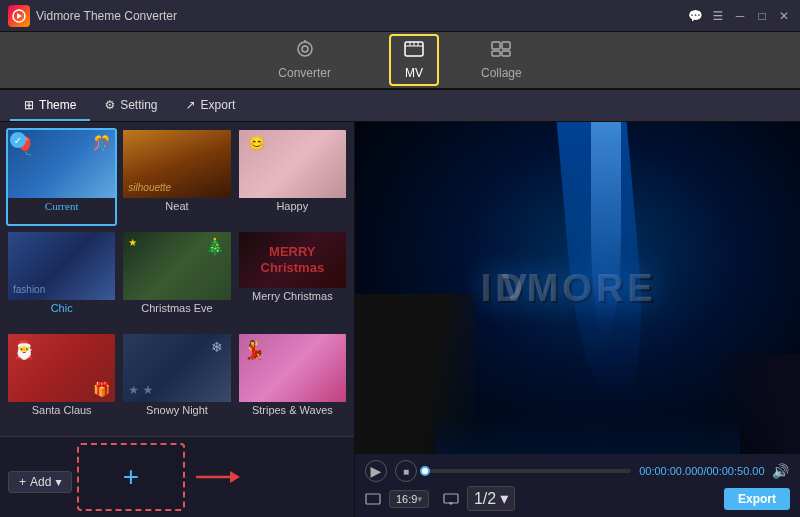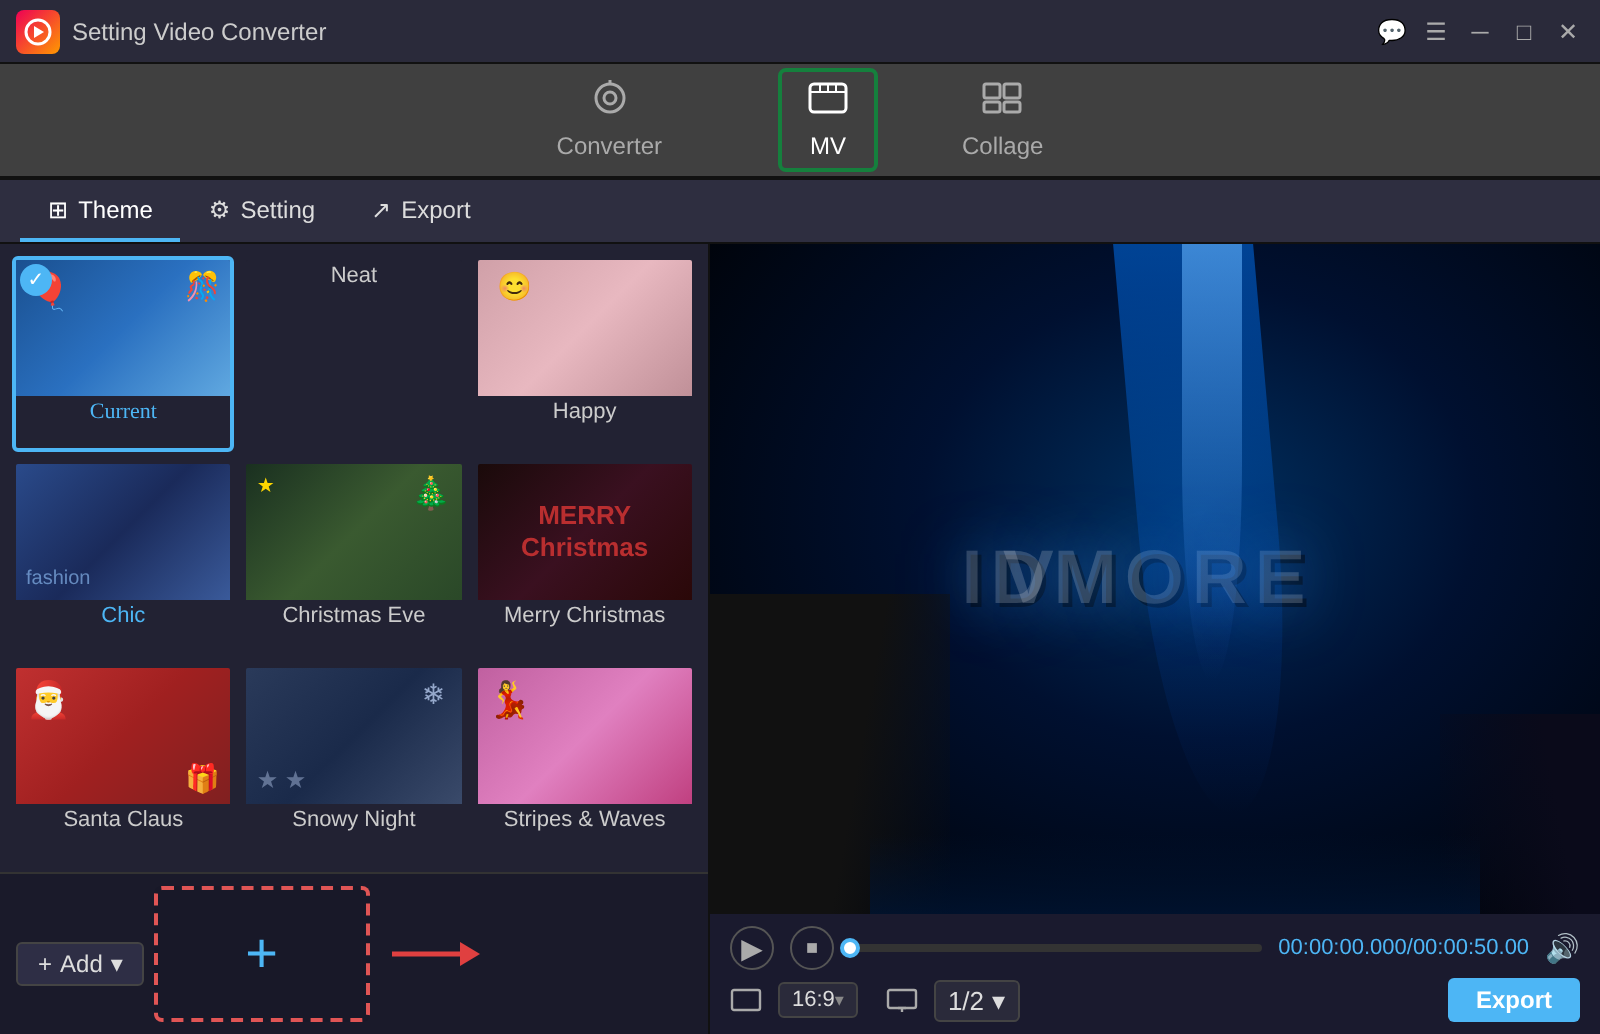--- a/index.html
+++ b/index.html
@@ -345,21 +345,21 @@
       font-size: 9px;
     }
     .res-select {
       display: flex;
       align-items: center;
       gap: 4px;
       background: #2a2a3a;
       border: 1px solid #444;
       border-radius: 3px;
       padding: 2px 6px;
-      font-size: 13px;
+      font-size: 16px;
       color: #ddd;
       cursor: pointer;
     }
     .export-btn {
       margin-left: auto;
       background: #4db6f5;
       color: #fff;
       border: none;
       border-radius: 3px;
       padding: 4px 14px;
@@ -374,42 +374,42 @@
 </head>
 <body>
 
 <div class="title-bar">
   <div class="title-bar-logo">
     <svg width="14" height="14" viewBox="0 0 14 14">
         <circle cx="7" cy="7" r="6" fill="none" stroke="white" stroke-width="1.5"></circle>
         <polygon points="5,4 10,7 5,10" fill="white"></polygon>
       </svg>
   </div>
-  <span class="title-bar-text">Setting Video Converter</span>
+  <span class="title-bar-text">Vidmore Theme Converter</span>
   <div class="title-bar-controls">
     <div class="title-bar-btn">💬</div>
     <div class="title-bar-btn">☰</div>
     <div class="title-bar-btn">─</div>
     <div class="title-bar-btn">□</div>
     <div class="title-bar-btn close">✕</div>
   </div>
 </div>
 
 <div class="nav-tabs">
   <div class="nav-tab">
     <span class="nav-tab-icon">
       <svg width="22" height="18" viewBox="0 0 22 18">
           <circle cx="11" cy="9" r="7" fill="none" stroke="#aaa" stroke-width="1.5"></circle>
           <circle cx="11" cy="9" r="3" fill="none" stroke="#aaa" stroke-width="1.5"></circle>
           <line x1="11" y1="2" x2="11" y2="0" stroke="#aaa" stroke-width="1.5"></line>
         </svg>
     </span>
     <span>Converter</span>
   </div>
-  <div class="nav-tab active" style="border:2px solid #15803d;margin-left:16px;">
+  <div class="nav-tab active" style="border:2px solid #fde047;margin-left:16px;">
     <span class="nav-tab-icon">
       <svg width="22" height="18" viewBox="0 0 22 18">
           <rect x="2" y="2" width="18" height="14" rx="2" fill="none" stroke="white" stroke-width="1.5"></rect>
           <line x1="2" y1="6" x2="20" y2="6" stroke="white" stroke-width="1"></line>
           <line x1="7" y1="2" x2="7" y2="6" stroke="white" stroke-width="1"></line>
           <line x1="11" y1="2" x2="11" y2="6" stroke="white" stroke-width="1"></line>
           <line x1="15" y1="2" x2="15" y2="6" stroke="white" stroke-width="1"></line>
         </svg>
     </span>
     <span style="color:white">MV</span>
@@ -451,20 +451,23 @@
         <div class="theme-thumb t-current" style="height:68px;position:relative;">
           <div style="position:absolute;top:0;left:0;width:100%;height:100%;background:linear-gradient(135deg,#1a5090,#2a70c0,#60a8e0);"></div>
           <div style="position:absolute;top:5px;left:5px;font-size:18px;">🎈</div>
           <div style="position:absolute;top:5px;right:5px;font-size:14px;">🎊</div>
         </div>
         <div class="theme-check">✓</div>
         <div class="theme-label" style="color:#4db6f5;font-family:Liberation Serif, serif;">Current</div>
       </div>
 
       <div class="theme-item">
+        <div class="theme-thumb" style="height:68px;background:linear-gradient(160deg,#c07820,#7a3a08,#3a1808);position:relative;">
+          <div style="position:absolute;bottom:5px;left:5px;color:rgba(255,200,100,0.7);font-size:10px;font-style:italic;">silhouette</div>
+        </div>
         <div class="theme-label">Neat</div>
       </div>
 
       <div class="theme-item">
         <div class="theme-thumb" style="height:68px;background:linear-gradient(135deg,#d0a0a8,#e8b8c0,#c09098);position:relative;">
           <div style="position:absolute;top:5px;left:10px;font-size:14px;">😊</div>
         </div>
         <div class="theme-label">Happy</div>
       </div>
 
@@ -477,21 +480,21 @@
 
       <div class="theme-item">
         <div class="theme-thumb" style="height:68px;background:linear-gradient(135deg,#1a3020,#3a5a30,#2a4828);position:relative;">
           <div style="position:absolute;top:5px;right:5px;font-size:16px;">🎄</div>
           <div style="position:absolute;top:5px;left:5px;font-size:10px;color:gold;">★</div>
         </div>
         <div class="theme-label">Christmas Eve</div>
       </div>
 
       <div class="theme-item">
-        <div class="theme-thumb" style="height:68px;background:linear-gradient(135deg,#1a0a0a,#3a1020,#2a0808);position:relative;display:flex;align-items:center;justify-content:center;">
+        <div class="theme-thumb" style="height:56px;background:linear-gradient(135deg,#1a0a0a,#3a1020,#2a0808);position:relative;display:flex;align-items:center;justify-content:center;">
           <div style="color:rgba(200,50,50,0.9);font-size:13px;font-weight:bold;text-align:center;line-height:1.2;">MERRY<br>Christmas</div>
         </div>
         <div class="theme-label">Merry Christmas</div>
       </div>
 
       <div class="theme-item">
         <div class="theme-thumb" style="height:68px;background:linear-gradient(135deg,#c03030,#a02020,#802020);position:relative;">
           <div style="position:absolute;left:5px;top:5px;font-size:18px;">🎅</div>
           <div style="position:absolute;right:5px;bottom:5px;font-size:14px;">🎁</div>
         </div>

